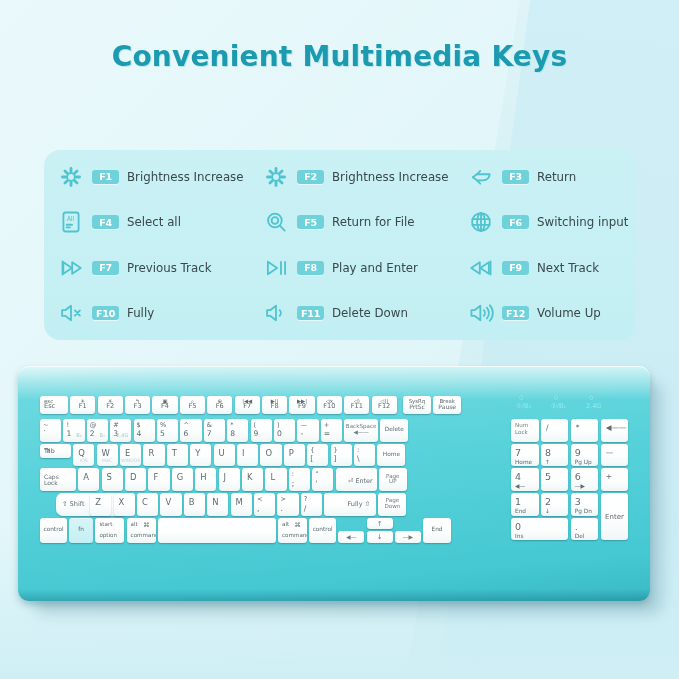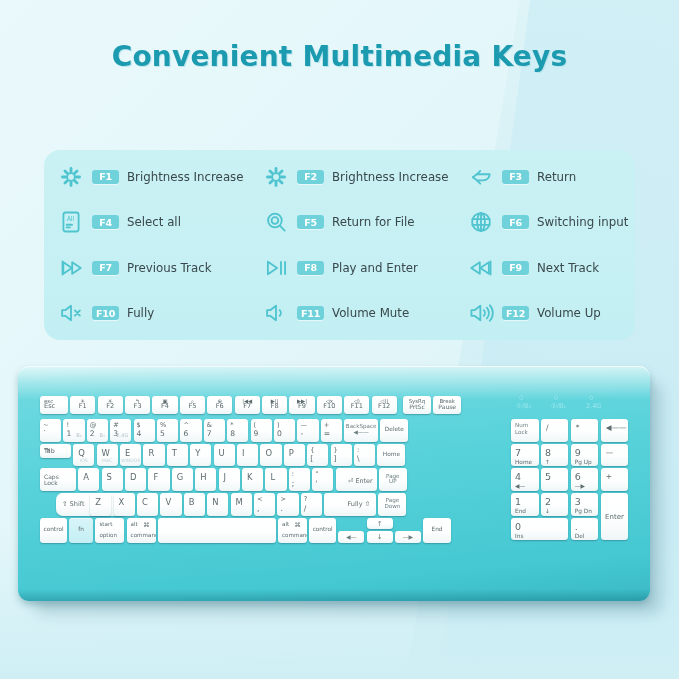--- a/index.html
+++ b/index.html
@@ -282,21 +282,21 @@
           <span class="f-label">Fully</span>
         </div>
         <div class="feature-cell col2">
           <span class="f-icon">
             <svg width="26" height="26" viewBox="0 0 24 24" fill="none" stroke="currentColor" stroke-width="1.7" stroke-linecap="round" stroke-linejoin="round">
               <path d="M3.8 9.3h3.1L12 5.3v13.4L6.9 14.7H3.8z"></path>
               <path d="M15.4 9.4a3.8 3.8 0 0 1 0 5.2"></path>
             </svg>
           </span>
           <span class="f-key">F11</span>
-          <span class="f-label">Volume Mute</span>
+          <span class="f-label">Delete Down</span>
         </div>
         <div class="feature-cell col3">
           <span class="f-icon">
             <svg width="26" height="26" viewBox="0 0 24 24" fill="none" stroke="currentColor" stroke-width="1.7" stroke-linecap="round" stroke-linejoin="round">
               <path d="M3.2 9.3h3.1L11.4 5.3v13.4L6.3 14.7H3.2z"></path>
               <path d="M14.6 9.4a3.8 3.8 0 0 1 0 5.2"></path>
               <path d="M17.4 7.1a7.2 7.2 0 0 1 0 9.8"></path>
               <path d="M20.2 4.9a10.6 10.6 0 0 1 0 14.2"></path>
             </svg>
           </span>

